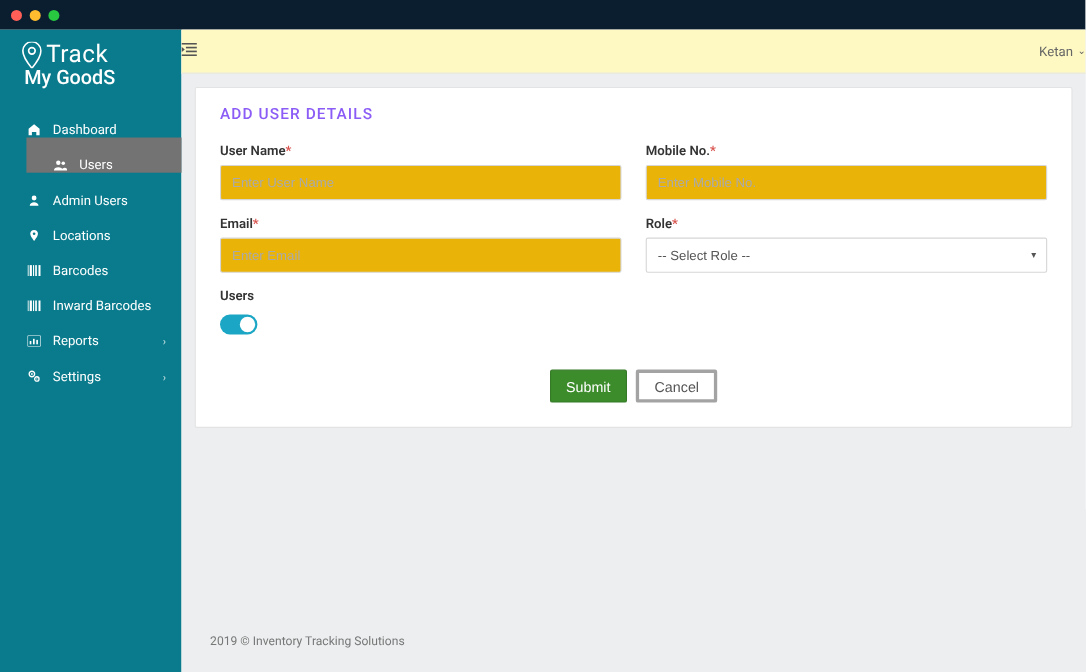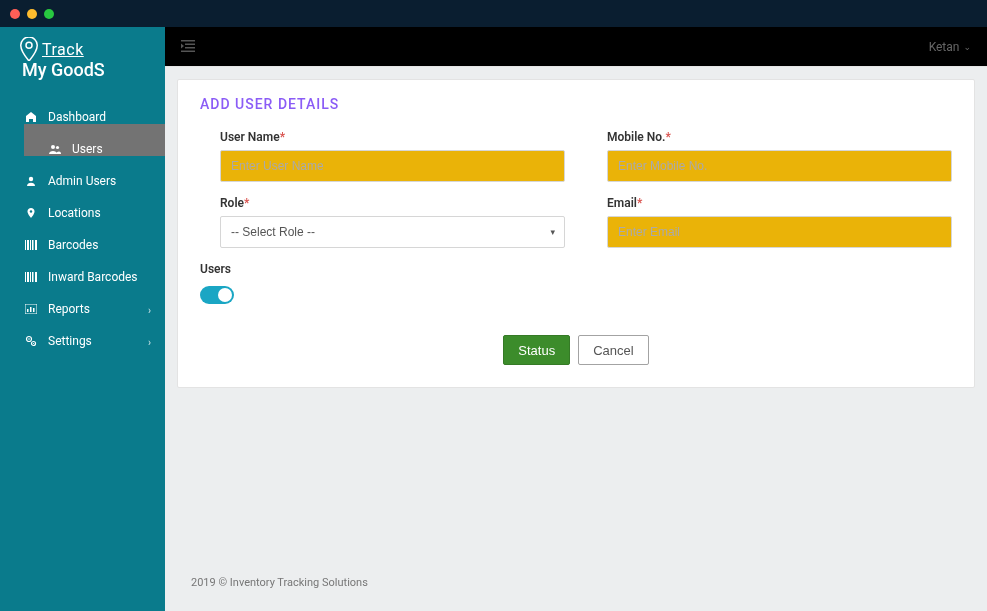--- a/index.html
+++ b/index.html
@@ -12,62 +12,62 @@
   .dot.red { background: #ff5f57; }
   .dot.yellow { background: #febc2e; }
   .dot.green { background: #28c840; }
   
   .body { flex: 1; display: flex; min-height: 0; }
   
   .sidebar { width: 165px; background: #0a7b8c; color: #fff; display: flex; flex-direction: column; }
   .logo { padding: 10px 10px 12px 20px; }
   .logo-top { display: flex; align-items: center; gap: 4px; }
   .logo-pin { width: 18px; height: 24px; }
-  .logo-text1 { font-size: 16px; font-weight: 400; letter-spacing: 0.5px; text-decoration: underline; }
+  .logo-text1 { font-size: 22px; font-weight: 400; letter-spacing: 0.5px; }
   .logo-text2 { font-size: 18px; font-weight: 500; margin-top: -2px; margin-left: 2px; }
   
   .nav { list-style: none; }
   .nav-item { display: flex; align-items: flex-end; padding: 0 14px 0 24px; height: 32px; font-size: 12px; cursor: pointer; position: relative; }
   .nav-item.active { background: #737373; margin-left: 24px; }
   .nav-item .icon { width: 14px; height: 14px; margin-right: 10px; display: inline-flex; align-items: center; justify-content: center; font-size: 11px; }
   .nav-item .chev { margin-left: auto; font-size: 10px; opacity: 0.8; }
   
   .main { flex: 1; display: flex; flex-direction: column; min-width: 0; background: #eceeef; }
   
-  .topbar { height: 40px; background: #000000; display: flex; align-items: center; padding: 0 16px; border-bottom: 1px solid #e5e5e5; }
+  .topbar { height: 40px; background: #fef9c3; display: flex; align-items: center; padding: 0 0; border-bottom: 1px solid #e5e5e5; }
   .toggle-btn { font-size: 14px; color: #555; cursor: pointer; }
   .user-menu { margin-left: auto; display: flex; align-items: center; font-size: 12px; color: #666; cursor: pointer; gap: 4px; }
   .user-menu .caret { font-size: 9px; }
   
   .content { flex: 1; padding: 12px; overflow: auto; display:flex; flex-direction:column; }
   .card { background: #fff; border: 1px solid #e3e3e3; border-radius: 2px; padding: 16px 22px 22px; }
   .card-title { font-size: 14px; letter-spacing: 1px; color: #8b5cf6; font-weight: 500; margin-bottom: 18px; }
   
   .form-row { display: flex; gap: 22px; margin-bottom: 14px; }
-  .form-col { flex: 1; margin-left: 20px; }
+  .form-col { flex: 1; }
   .form-label { font-size: 12px; font-weight: 600; color: #333; margin-bottom: 6px; display: block; }
   .req { color: #d9534f; }
   .form-input, .form-select {
     width: 100%; height: 32px; border: 1px solid #d6d6d6; border-radius: 2px;
     padding: 0 10px; font-size: 12px; color: #555; background: #eab308;
   }
   .form-input::placeholder { color: #aaa; }
   .form-select { appearance: none; -webkit-appearance: none; background: #fff; position: relative; }
   .select-wrap { position: relative; }
   .select-wrap::after { content: "▾"; position: absolute; right: 10px; top: 50%; transform: translateY(-50%); font-size: 9px; color: #555; pointer-events: none; }
   
   .status-block { margin-top: 2px; }
   .switch { position: relative; display: inline-block; width: 34px; height: 18px; margin-top: 4px; }
   .slider { position: absolute; inset: 0; background: #1aa6c4; border-radius: 18px; cursor: pointer; }
   .slider::before { content: ""; position: absolute; width: 14px; height: 14px; left: 18px; top: 2px; background: #fff; border-radius: 50%; }
   
   .actions { display: flex; justify-content: center; gap: 8px; margin-top: 28px; }
   .btn { height: 30px; padding: 0 14px; border-radius: 2px; font-size: 13px; cursor: pointer; border: 1px solid transparent; }
   .btn-primary { background: #3c8c2b; color: #fff; border-color: #357a26; }
-  .btn-default { background: #fff; color: #555; border: 1px solid #a3a3a3; }
+  .btn-default { background: #fff; color: #555; border: 3px solid #a3a3a3; }
   
   .footer { padding: 10px 14px; font-size: 11px; color: #777; margin-top:auto; }
 </style>
 </head>
 <body>
 
 <div class="window">
 
   <div class="titlebar">
     <div class="dot red"></div>
@@ -209,46 +209,46 @@
               <label class="form-label">
                 <span>Mobile No.</span><span class="req">*</span>
               </label>
               <input class="form-input" type="text" placeholder="Enter Mobile No." style="">
             </div>
           </div>
 
           <div class="form-row">
             <div class="form-col">
               <label class="form-label">
+                <span>Email</span><span class="req">*</span>
+              </label>
+              <input class="form-input" type="text" placeholder="Enter Email" style="">
+            </div>
+            <div class="form-col">
+              <label class="form-label">
                 <span>Role</span><span class="req">*</span>
               </label>
               <div class="select-wrap">
                 <select class="form-select">
                   <option>-- Select Role --</option>
                 </select>
               </div>
-            </div>
-            <div class="form-col">
-              <label class="form-label">
-                <span>Email</span><span class="req">*</span>
-              </label>
-              <input class="form-input" type="text" placeholder="Enter Email" style="">
             </div>
           </div>
 
           <div class="status-block">
             <label class="form-label">Users</label>
             <label class="switch">
               
               <span class="slider"></span>
             </label>
           </div>
 
           <div class="actions">
-            <button class="btn btn-primary">Status</button>
+            <button class="btn btn-primary">Submit</button>
             <button class="btn btn-default">Cancel</button>
           </div>
         </div>
 
         <div class="footer">2019 © Inventory Tracking Solutions</div>
       </div>
 
     </div>
   </div>
 </div>

